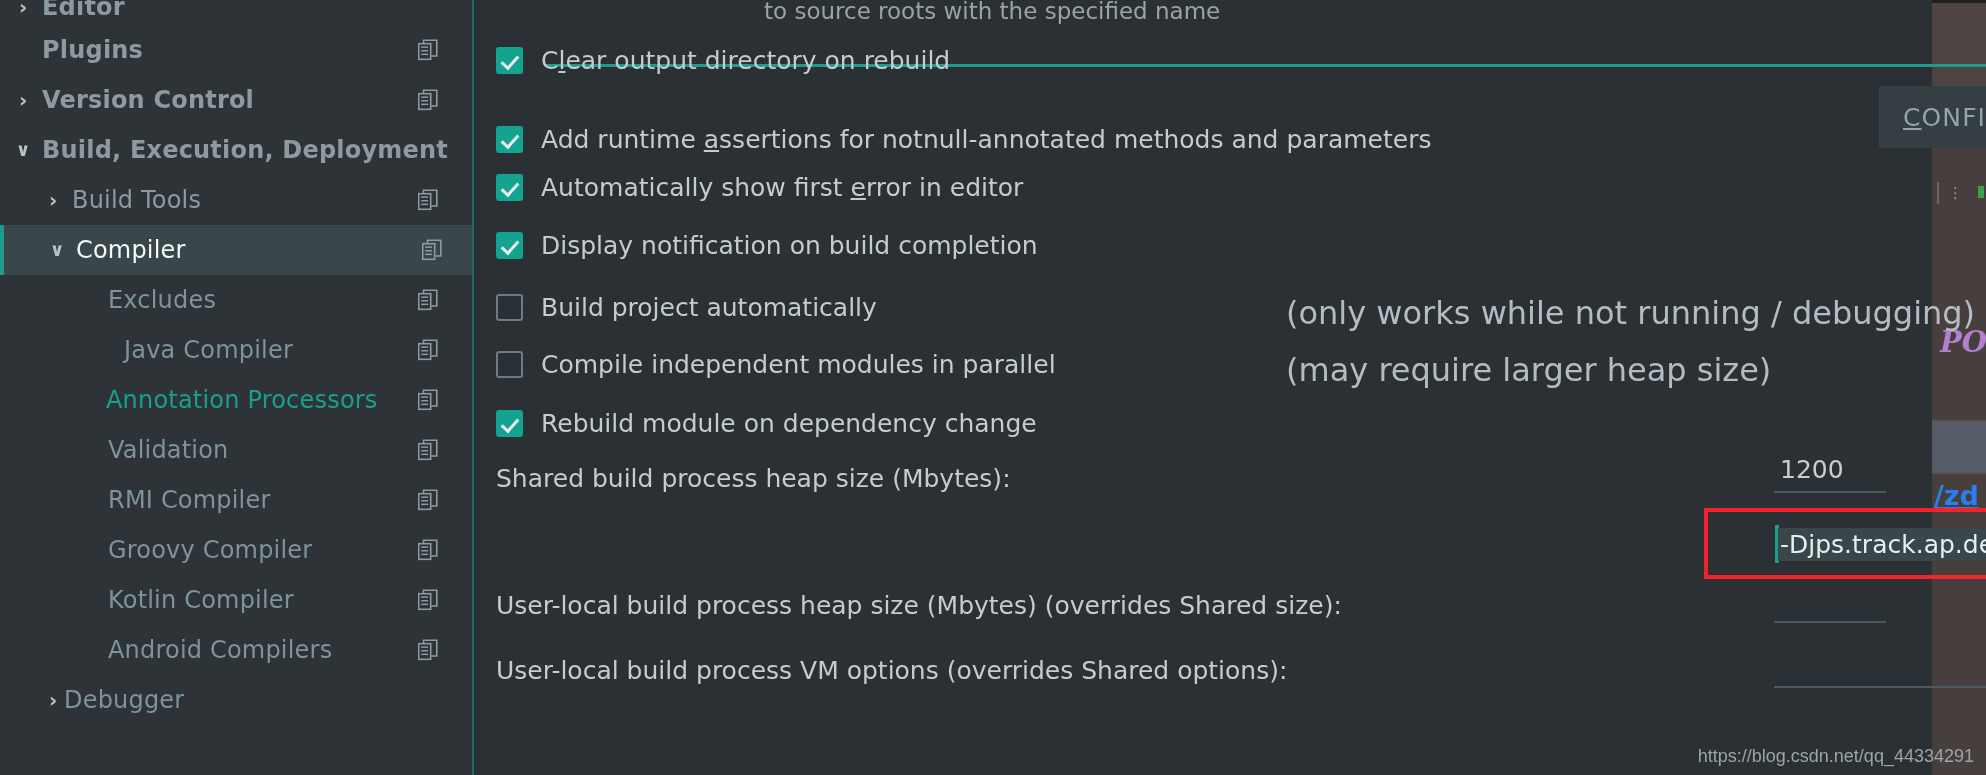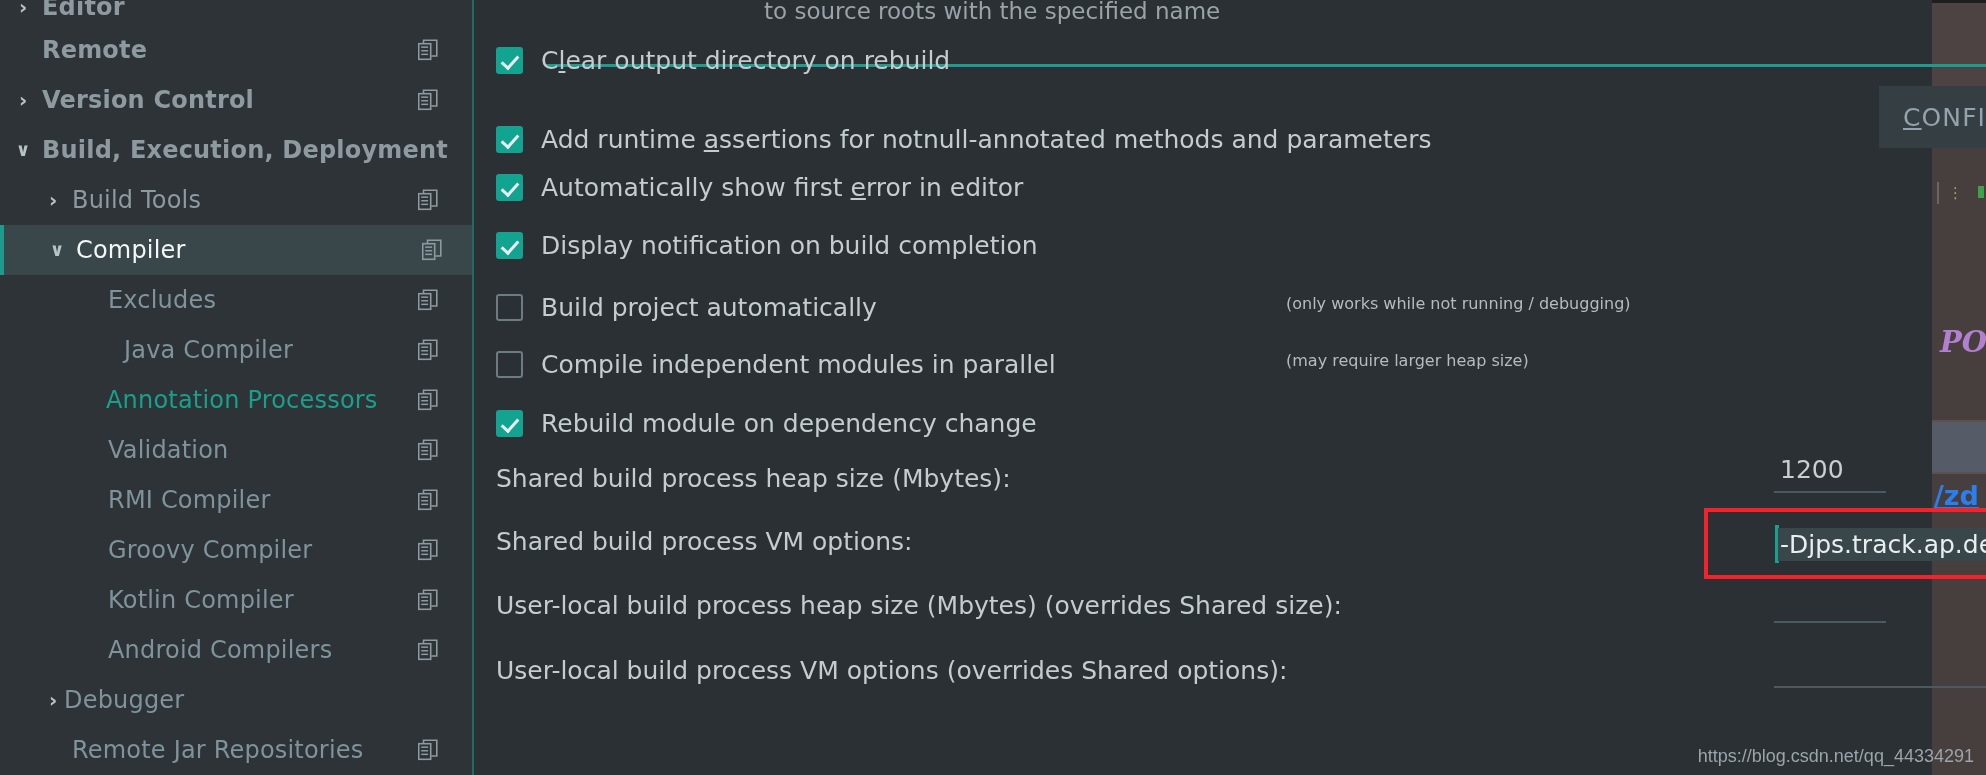--- a/index.html
+++ b/index.html
@@ -195,21 +195,21 @@
     margin-left: 18px;
     font-size: 25px;
     color: #c4ccd0;
     white-space: nowrap;
   }
   .check-label u { text-decoration: underline; }
 
   .side-note {
     position: absolute;
     left: 812px;
-    font-size: 16px;
+    font-size: 32px;
     color: #b4bcc1;
     white-space: nowrap;
   }
 
   #configure-annotations-button {
     position: absolute;
     left: 1405px;
     top: 86px;
     height: 62px;
     padding: 0 24px;
@@ -314,21 +314,21 @@
 
 <div id="sidebar">
     <div class="nav-row" style="top: -18px;">
       <div style="width: 12px; flex: 0 0 auto;"></div>
       <div class="nav-arrow" style="font-size: 20px;">›</div>
       <div class="nav-label" style="color: rgb(141, 154, 160); font-weight: 700; margin-left: 8px;">Editor</div>
     </div>
     <div class="nav-row" style="top: 25px;">
       <div style="width: 12px; flex: 0 0 auto;"></div>
       <div class="nav-arrow" style="font-size: 20px;"></div>
-      <div class="nav-label" style="color: rgb(141, 154, 160); font-weight: 700; margin-left: 8px;">Remote</div>
+      <div class="nav-label" style="color: rgb(141, 154, 160); font-weight: 700; margin-left: 8px;">Plugins</div>
       <span class="nav-copy-icon"><svg viewBox="0 0 20 22" width="20" height="22" aria-hidden="true">
           <rect x="0.7" y="4.7" width="12" height="15.6" fill="none" stroke="#8d9aa0" stroke-width="1.6"></rect>
           <path d="M5.5 4.4 V1.2 H18.8 V17.0 H13.3" fill="none" stroke="#8d9aa0" stroke-width="1.6"></path>
           <rect x="3.2" y="7.4" width="6.9" height="1.5" fill="#8d9aa0"></rect>
           <rect x="3.2" y="11.0" width="6.9" height="1.5" fill="#8d9aa0"></rect>
           <rect x="3.2" y="14.6" width="6.9" height="1.5" fill="#8d9aa0"></rect>
         </svg></span>
     </div>
     <div class="nav-row" style="top: 75px;">
       <div style="width: 12px; flex: 0 0 auto;"></div>
@@ -464,32 +464,20 @@
           <path d="M5.5 4.4 V1.2 H18.8 V17.0 H13.3" fill="none" stroke="#8d9aa0" stroke-width="1.6"></path>
           <rect x="3.2" y="7.4" width="6.9" height="1.5" fill="#8d9aa0"></rect>
           <rect x="3.2" y="11.0" width="6.9" height="1.5" fill="#8d9aa0"></rect>
           <rect x="3.2" y="14.6" width="6.9" height="1.5" fill="#8d9aa0"></rect>
         </svg></span>
     </div>
     <div class="nav-row" style="top: 675px;">
       <div style="width: 42px; flex: 0 0 auto;"></div>
       <div class="nav-arrow" style="font-size: 20px;">›</div>
       <div class="nav-label" style="color: rgb(127, 147, 155); font-weight: 400; ">Debugger</div>
-    </div>
-    <div class="nav-row" style="top: 725px;">
-      <div style="width: 42px; flex: 0 0 auto;"></div>
-      <div class="nav-arrow" style="font-size: 20px;"></div>
-      <div class="nav-label" style="color: rgb(127, 147, 155); font-weight: 400; margin-left: 8px;">Remote Jar Repositories</div>
-      <span class="nav-copy-icon"><svg viewBox="0 0 20 22" width="20" height="22" aria-hidden="true">
-          <rect x="0.7" y="4.7" width="12" height="15.6" fill="none" stroke="#8d9aa0" stroke-width="1.6"></rect>
-          <path d="M5.5 4.4 V1.2 H18.8 V17.0 H13.3" fill="none" stroke="#8d9aa0" stroke-width="1.6"></path>
-          <rect x="3.2" y="7.4" width="6.9" height="1.5" fill="#8d9aa0"></rect>
-          <rect x="3.2" y="11.0" width="6.9" height="1.5" fill="#8d9aa0"></rect>
-          <rect x="3.2" y="14.6" width="6.9" height="1.5" fill="#8d9aa0"></rect>
-        </svg></span>
     </div>
   </div>
 <div id="sidebar-scroll-edge"></div>
 
 <div id="main">
   <div class="hint-top">to source roots with the specified name</div>
 
   <button id="configure-annotations-button">
     <u>C</u>
       <span>ONFIGURE ANNOTATIONS...</span>
@@ -525,20 +513,19 @@
       <div class="cbox off"></div>
       <div class="check-label">Compile independent modules in parallel</div>
     </div>
     <div class="side-note" style="top: 351px;">(may require larger heap size)</div>
     <div class="check-row" style="top: 406px; justify-content: center;">
       <div class="cbox on"></div>
       <div class="check-label">Rebuild module on dependency change</div>
     </div>
     <div class="field-label" style="top: 464px;">Shared build process heap size (Mbytes):</div>
     <div class="text-field" style="top: 455px; left: 1300px; width: 112px; height: 38px;">1200</div>
-    <div class="field-label" style="top: 527px;">Shared build process VM options:</div>
     <div class="field-label" style="top: 591px;">User-local build process heap size (Mbytes) (overrides Shared size):</div>
     <div class="text-field" style="top: 585px; left: 1300px; width: 112px; height: 38px;"></div>
     <div class="field-label" style="top: 656px;">User-local build process VM options (overrides Shared options):</div>
     <div class="text-field" style="top: 650px; left: 1300px; width: 608px; height: 38px;"></div>
   </div>
 
 <div id="watermark">https://blog.csdn.net/qq_44334291</div>
 
 </body></html>

